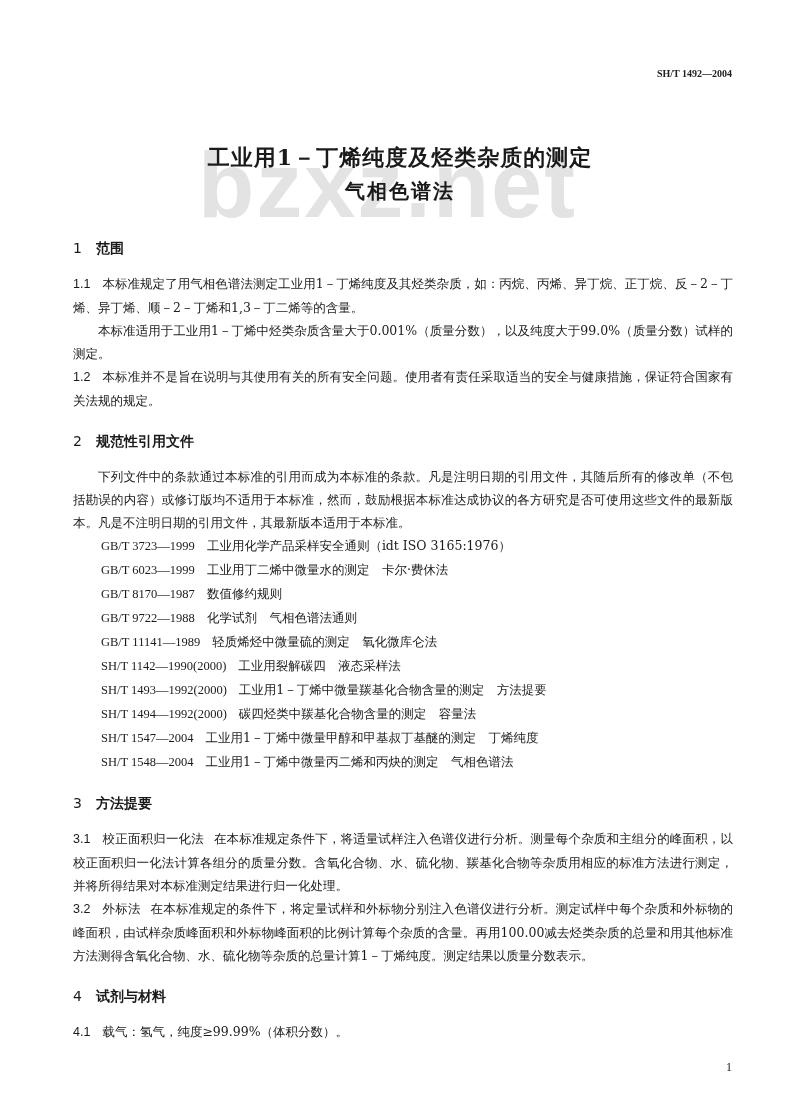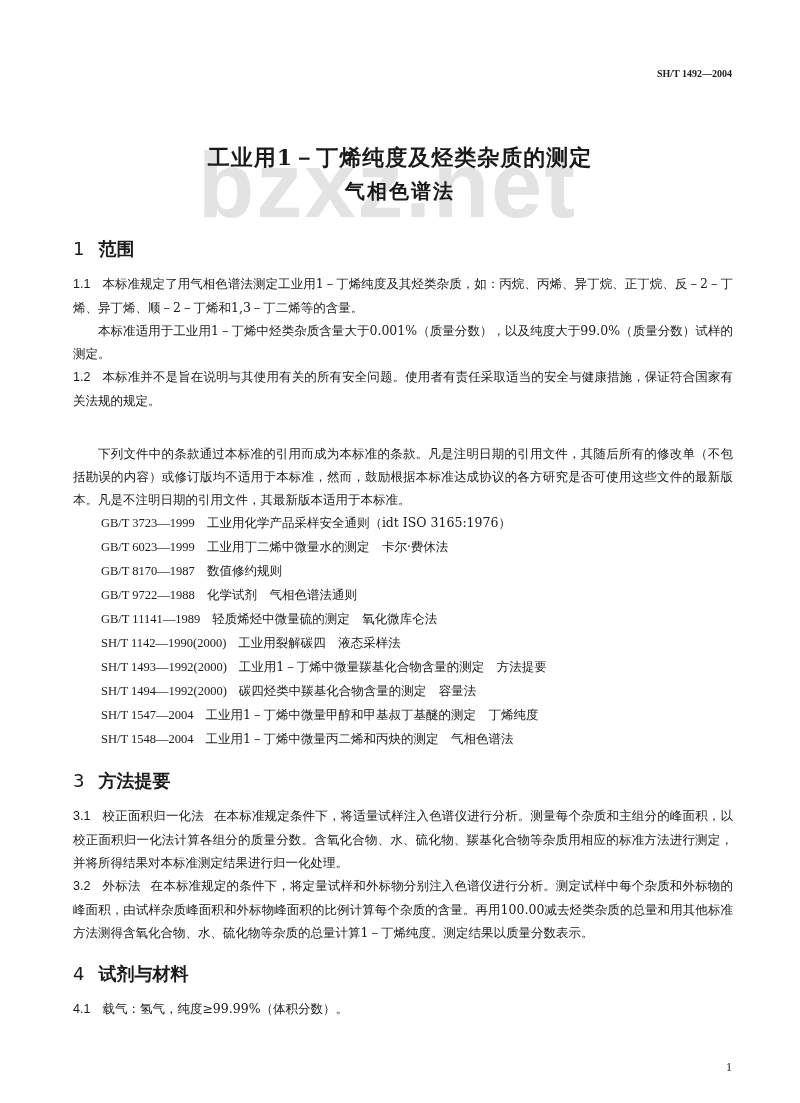--- a/index.html
+++ b/index.html
@@ -13,21 +13,21 @@
   }
   .watermark {
     position: absolute; left: 198px; top: 150px; width: 380px; height: 70px;
     font-family: "Liberation Sans", sans-serif; font-weight: bold; font-size: 92px;
     color: #e3e3e3; line-height: 70px; letter-spacing: 2px; z-index: 0; overflow: hidden;
   }
   .title-block { position: absolute; top: 140px; left: 0; width: 800px; text-align: center; z-index: 1; }
   .title-main { font-size: 22px; font-weight: bold; letter-spacing: 1px; margin: 0; line-height: 34px; }
   .title-sub { font-size: 20px; font-weight: bold; letter-spacing: 2px; margin: 0; line-height: 34px; }
   .content { position: absolute; left: 73px; top: 237px; width: 660px; font-size: 12.5px; line-height: 23px; }
-  .section-h { font-family: "DejaVu Sans", sans-serif; font-weight: bold; font-size: 18px; margin: 0; }
+  .section-h { font-family: "DejaVu Sans", sans-serif; font-weight: bold; font-size: 14px; margin: 0; }
   .section-h .num { font-weight: normal; margin-right: 14px; }
   .para { margin: 0; text-align: justify; }
   .para .num { font-family: "Liberation Sans", sans-serif; margin-right: 12px; }
   .para .term { font-weight: normal; margin-right: 10px; }
   .indent { text-indent: 2em; }
   .refs { margin: 0; padding: 0 0 0 28px; list-style: none; }
   .refs li { margin: 0; }
   .refs .code { font-family: "Liberation Serif", serif; margin-right: 12px; }
   .gap-s { height: 12px; }
   .gap-m { height: 18px; }
@@ -53,20 +53,23 @@
   <div class="gap-s"></div>
   <p class="para">
     <span class="num">1.1</span><span>本标准规定了用气相色谱法测定工业用1－丁烯纯度及其烃类杂质，如：丙烷、丙烯、异丁烷、正丁烷、反－2－丁烯、异丁烯、顺－2－丁烯和1,3－丁二烯等的含量。</span>
   </p>
   <p class="para indent">本标准适用于工业用1－丁烯中烃类杂质含量大于0.001%（质量分数），以及纯度大于99.0%（质量分数）试样的测定。</p>
   <p class="para">
     <span class="num">1.2</span><span>本标准并不是旨在说明与其使用有关的所有安全问题。使用者有责任采取适当的安全与健康措施，保证符合国家有关法规的规定。</span>
   </p>
   <div class="gap-m"></div>
 
+  <h2 class="section-h">
+    <span class="num">2</span><span>规范性引用文件</span>
+  </h2>
   <div class="gap-s"></div>
   <p class="para indent">下列文件中的条款通过本标准的引用而成为本标准的条款。凡是注明日期的引用文件，其随后所有的修改单（不包括勘误的内容）或修订版均不适用于本标准，然而，鼓励根据本标准达成协议的各方研究是否可使用这些文件的最新版本。凡是不注明日期的引用文件，其最新版本适用于本标准。</p>
   <ul class="refs">
     <li><span class="code">GB/T 3723—1999</span><span>工业用化学产品采样安全通则（idt ISO 3165:1976）</span></li>
     <li><span class="code">GB/T 6023—1999</span><span>工业用丁二烯中微量水的测定　卡尔·费休法</span></li>
     <li><span class="code">GB/T 8170—1987</span><span>数值修约规则</span></li>
     <li><span class="code">GB/T 9722—1988</span><span>化学试剂　气相色谱法通则</span></li>
     <li><span class="code">GB/T 11141—1989</span><span>轻质烯烃中微量硫的测定　氧化微库仑法</span></li>
     <li><span class="code">SH/T 1142—1990(2000)</span><span>工业用裂解碳四　液态采样法</span></li>
     <li><span class="code">SH/T 1493—1992(2000)</span><span>工业用1－丁烯中微量羰基化合物含量的测定　方法提要</span></li>

